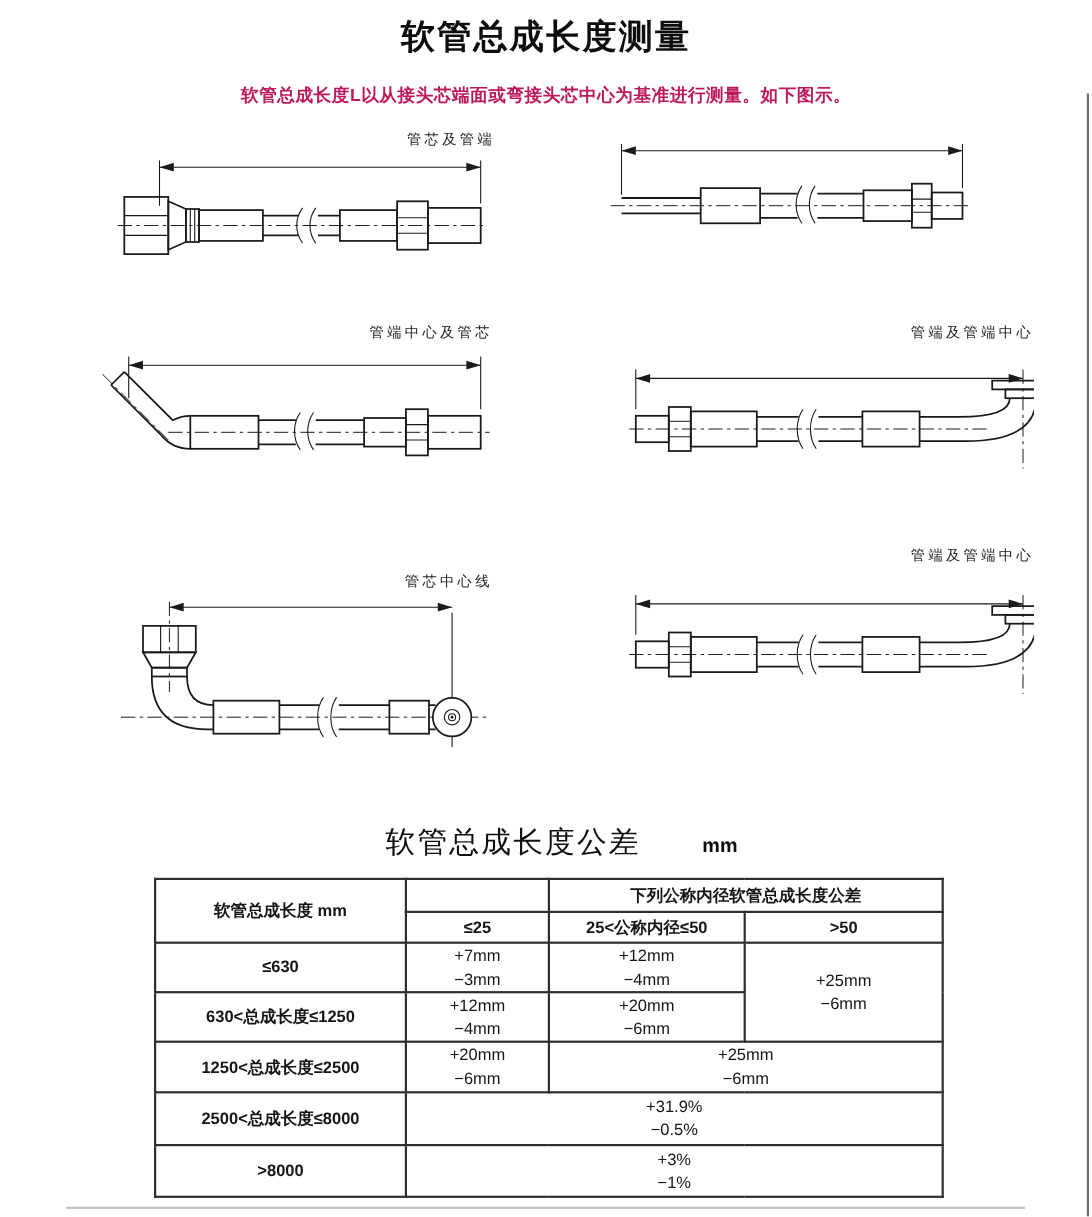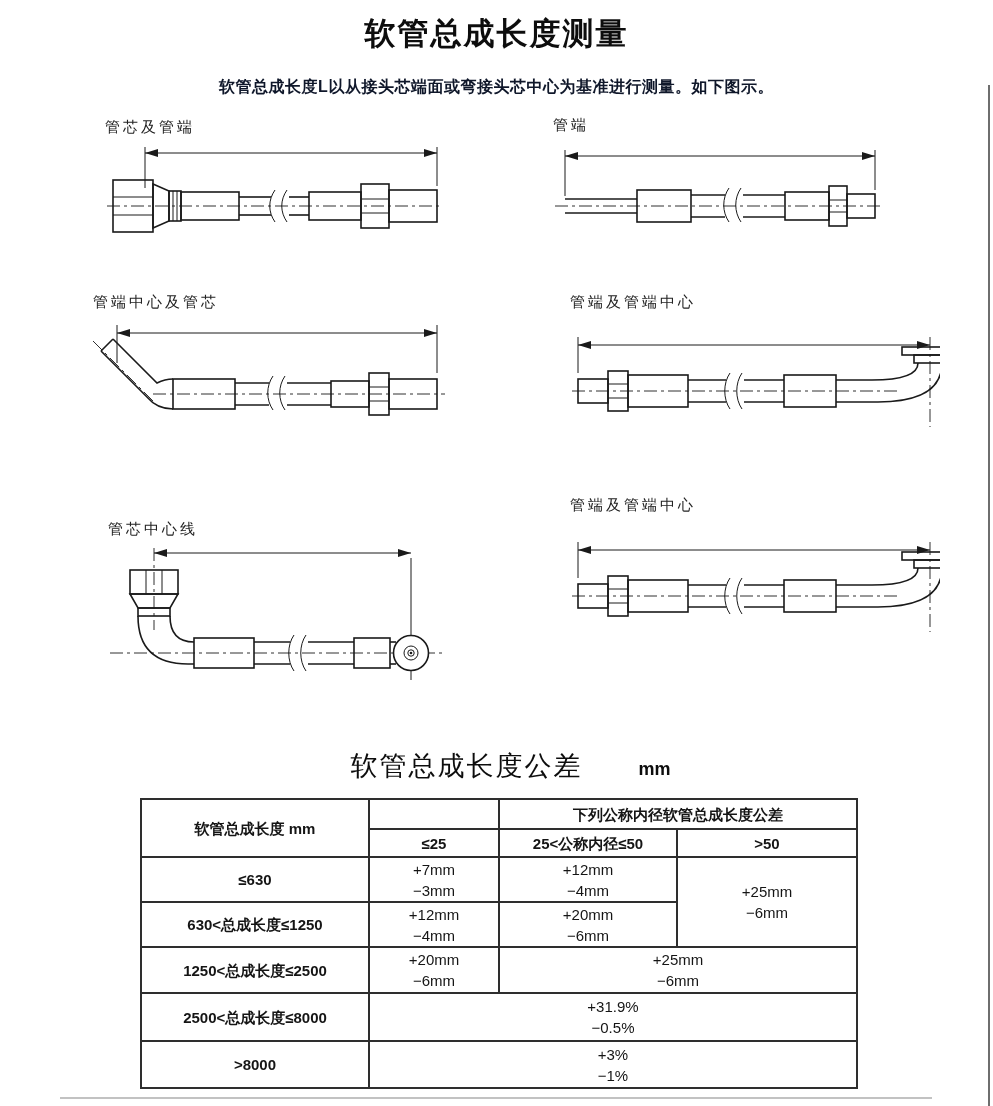--- a/index.html
+++ b/index.html
@@ -8,25 +8,25 @@
     font-family:"Liberation Sans","DejaVu Sans",sans-serif;color:#111;
     overflow:hidden;
   }
   .abs{position:absolute;}
   .page-title{
     top:13px;left:0;width:100%;text-align:center;
     font-size:31px;font-weight:bold;letter-spacing:2px;color:#0d0d0d;
   }
   .page-subtitle{
     top:77px;left:0;width:100%;text-align:center;
-    font-size:16px;font-weight:bold;color:#0f172a;letter-spacing:0.5px;
+    font-size:16px;font-weight:bold;color:#be185d;letter-spacing:0.5px;
   }
   .dia-label{
     font-family:"Liberation Serif","DejaVu Serif",serif;
-    font-size:15px;color:#222;text-align:left;letter-spacing:3px;
+    font-size:13px;color:#222;text-align:right;letter-spacing:3px;
   }
   svg{display:block;}
   .ln{stroke:#1a1a1a;stroke-width:1.6;fill:none;}
   .thin{stroke:#1a1a1a;stroke-width:1;fill:none;}
   .cl{stroke:#1a1a1a;stroke-width:0.9;fill:none;stroke-dasharray:13 4 3 4;}
   .fl{fill:#1a1a1a;stroke:none;}
   .wh{fill:#ffffff;stroke:#1a1a1a;stroke-width:1.6;}
   .table-title-row{
     top:748px;left:0;width:100%;display:flex;justify-content:center;
     align-items:baseline;gap:56px;transform:translateX(14px);
@@ -79,21 +79,20 @@
       <line class="ln" x1="184" y1="71" x2="204" y2="71"></line>
     <rect class="ln" x="204" y="48" width="52" height="28"></rect>
     <rect class="ln" x="256" y="40" width="28" height="44"></rect>
     <line class="thin" x1="256" y1="55" x2="284" y2="55"></line>
       <line class="thin" x1="256" y1="69" x2="284" y2="69"></line>
     <rect class="ln" x="284" y="46" width="48" height="32"></rect>
   </svg>
 </div>
 
 <div class="abs" style="left:553px;top:116px;width:330px;">
-  <div class="dia-label">管端</div>
   <svg width="330" height="95" viewBox="0 0 330 95" style="margin-top:9px;">
     <line class="thin" x1="12" y1="6" x2="12" y2="52"></line>
     <line class="thin" x1="322" y1="6" x2="322" y2="46"></line>
     <line class="thin" x1="12" y1="12" x2="322" y2="12"></line>
     <path class="fl" d="M12,12 l13,-4 v8 z"></path>
       <path class="fl" d="M322,12 l-13,-4 v8 z"></path>
     <line class="cl" x1="2" y1="62" x2="328" y2="62"></line>
     <line class="ln" x1="12" y1="55" x2="84" y2="55"></line>
       <line class="ln" x1="12" y1="69" x2="84" y2="69"></line>
     <rect class="ln" x="84" y="46" width="54" height="32"></rect>

